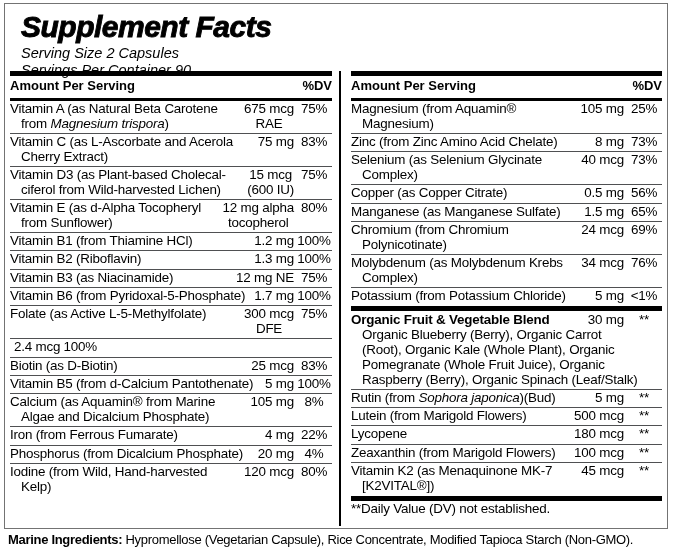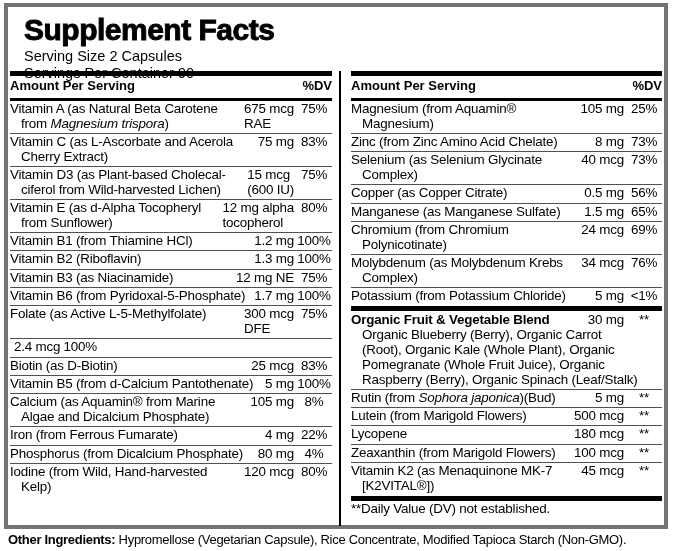--- a/index.html
+++ b/index.html
@@ -3,21 +3,21 @@
 <meta charset="utf-8">
 <style>
   html, body { margin:0; padding:0; background:#fff; }
   body {
     width:679px; height:551px; position:relative; overflow:hidden;
     font-family:"Liberation Sans", sans-serif; color:#000;
     -webkit-font-smoothing:antialiased;
   }
   .panel {
     position:absolute; left:4px; top:3px; width:664px; height:526px;
-    border:4px solid #737373; box-sizing:border-box; background:#fff;
+    border:1px solid #737373; box-sizing:border-box; background:#fff;font-style:italic;
   }
   .title {
     position:absolute; left:16px; top:6px;
     font-size:30px; font-weight:bold; letter-spacing:-0.5px;
     -webkit-text-stroke:0.9px #000; white-space:nowrap;
   }
   .serving-line { position:absolute; left:16px; font-size:14.5px; line-height:17px; white-space:nowrap; }
   .serving-size { top:41px; }
   .servings-per { top:58px; }
 
@@ -37,21 +37,21 @@
   .colhead {
     display:flex; justify-content:space-between; align-items:baseline;
     font-weight:bold; font-size:13px; padding:3px 0 4px; letter-spacing:0;
   }
   .rows-group { }
   .row { padding:1px 0 1.5px; }
   .row + .row { border-top:1px solid #4f5052; }
   .rline { display:flex; align-items:flex-start; }
   .nm { flex:1 1 auto; padding-left:11px; text-indent:-11px; }
   .nm .it { font-style:italic; }
-  .amt { flex-shrink:0; margin-left:4px; text-align:left; }
+  .amt { flex-shrink:0; margin-left:4px; text-align:center; }
   .amt .a2:empty { display:none; }
   .dv { flex-shrink:0; width:36px; margin-left:2px; text-align:center; }
   .bold-row .nm { font-weight:bold; }
   .sub { padding-left:11px; margin-right:24px; }
   .sub:empty { display:none; }
   .footnote { font-size:13.4px; }
 
   .footer {
     position:absolute; left:8px; top:532px; font-size:13px;
     letter-spacing:-0.3px; white-space:nowrap;
@@ -227,21 +227,21 @@
 
       </div>
       <div class="dv">22%</div>
     </div>
 
   </div>
         <div class="row">
     <div class="rline">
       <div class="nm"><span class="pre">Phosphorus (from Dicalcium Phosphate)</span><span class="it"></span><span class="post"></span></div>
       <div class="amt">
-        <div class="a1">80 mg</div>
+        <div class="a1">20 mg</div>
 
       </div>
       <div class="dv">4%</div>
     </div>
 
   </div>
         <div class="row">
     <div class="rline">
       <div class="nm"><span class="pre">Iodine (from Wild, Hand-harvested Kelp)</span><span class="it"></span><span class="post"></span></div>
       <div class="amt">
@@ -423,14 +423,14 @@
 
   </div>
       </div>
     <div class="bar-sect"></div>
     <div class="footnote">**Daily Value (DV) not established.</div>
   </div>
 
 </div>
 
 <div class="footer">
-  <span class="flabel">Other Ingredients:</span><span> Hypromellose (Vegetarian Capsule), Rice Concentrate, Modified Tapioca Starch (Non-GMO).</span>
+  <span class="flabel">Marine Ingredients:</span><span> Hypromellose (Vegetarian Capsule), Rice Concentrate, Modified Tapioca Starch (Non-GMO).</span>
 </div>
 
 </body></html>

